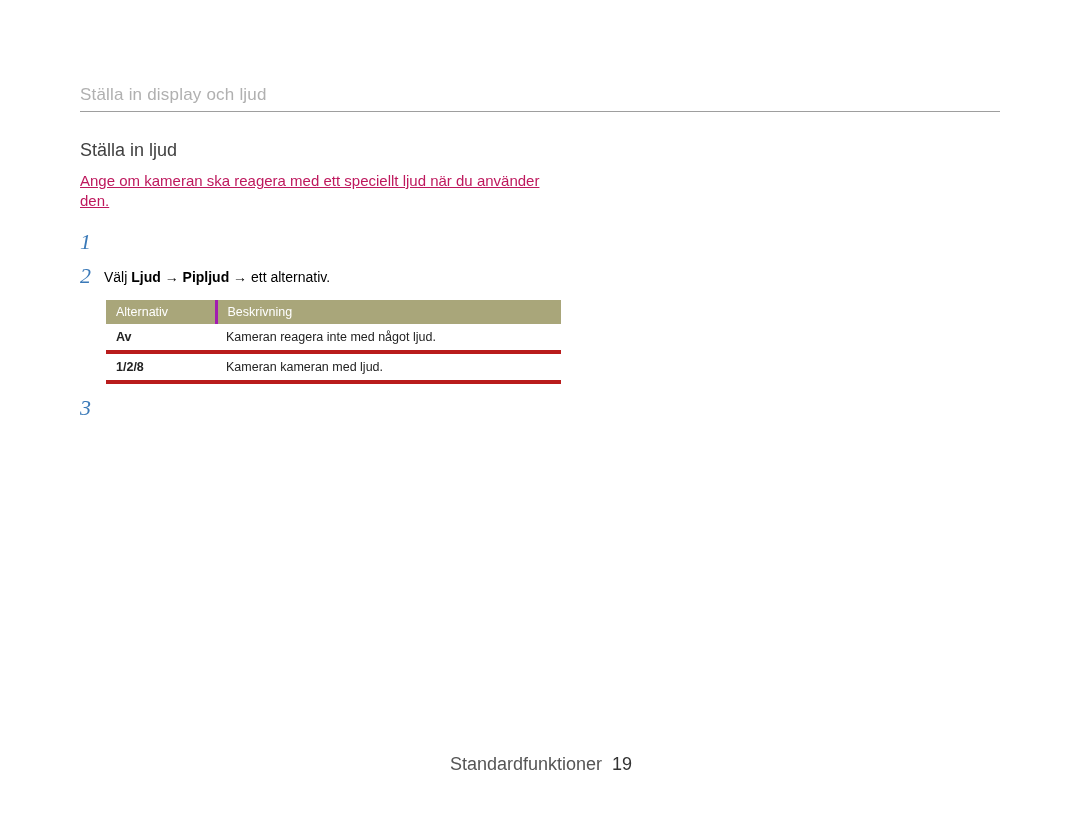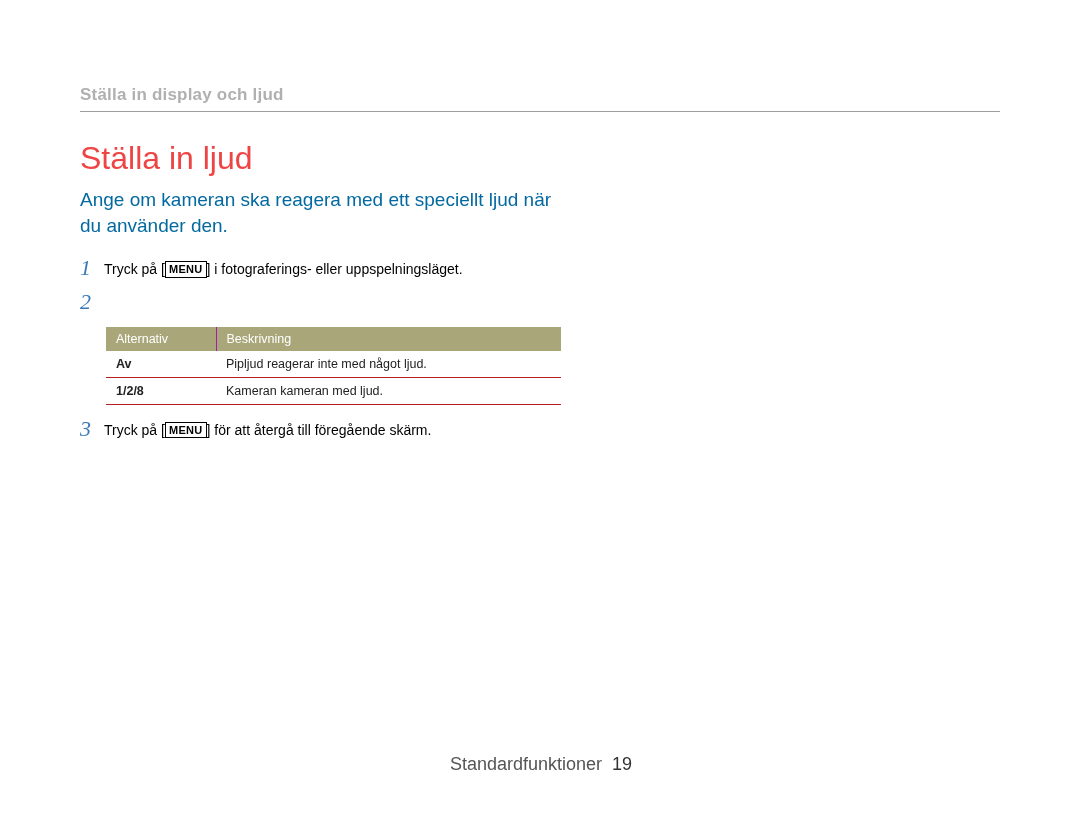--- a/index.html
+++ b/index.html
@@ -13,44 +13,45 @@
   }
   .page {
     position: relative;
     width: 1080px;
     height: 815px;
     box-sizing: border-box;
     padding: 85px 80px 0 80px;
   }
   .running-head {
     font-size: 17px;
-    font-weight: 700;
+    font-weight: 400;
     color: #b0b0b0;
     letter-spacing: 0.2px;
     padding-bottom: 6px;
   }
   .head-rule {
     border: none;
     border-top: 1px solid #9e9e9e;
     margin: 0 0 28px 0;
   }
   .content-col {
     width: 480px;
   }
   .section-title {
-    font-size: 32px;
+    font-size: 18px;
     font-weight: 400;
-    color: #ef4444;
+    color: #404040;
     margin: 4px 0 10px 0;
   }
   .intro {
-    font-size: 19px;
+    font-size: 15px;
     line-height: 1.35;
-    color: #0369a1;
+    color: #be185d;
     margin: 0 0 20px 0;
+    text-decoration: underline;
   }
   .step {
     display: flex;
     align-items: flex-start;
     margin: 10px 0 10px 0;
     font-size: 14px;
     line-height: 1.6;
   }
   .step-num {
     font-size: 22px;
@@ -87,26 +88,26 @@
     width: 455px;
     margin: 4px 0 14px 26px;
     font-size: 12.5px;
   }
   table.opts th {
     background: #a9a67a;
     color: #ffffff;
     font-weight: 400;
     text-align: left;
     padding: 5px 10px;
-    border-right: 1px solid #a21caf;
+    border-right: 3px solid #a21caf;
   }
   table.opts th:last-child { border-right: none; }
   table.opts td {
     padding: 6px 10px;
-    border-bottom: 1px solid #b91c1c;
+    border-bottom: 4px solid #b91c1c;
     color: #222;
   }
   table.opts td.optname { font-weight: 700; width: 90px; }
 
   .footer {
     position: absolute;
     bottom: 40px;
     left: 1px;
     width: 1080px;
     text-align: center;
@@ -124,53 +125,50 @@
   <hr class="head-rule">
 
   <div class="content-col">
 
     <h2 class="section-title">Ställa in ljud</h2>
 
     <p class="intro">Ange om kameran ska reagera med ett speciellt ljud när du använder den.</p>
 
     <div class="step">
       <div class="step-num">1</div>
-      <div class="step-body">
-        <span>Tryck på [</span><span class="kbd">MENU</span><span>] i fotograferings- eller uppspelningsläget.</span>
-      </div>
     </div>
 
     <div class="step">
       <div class="step-num">2</div>
+      <div class="step-body">
+        <span>Välj </span><b>Ljud</b><span class="arrow"> → </span><b>Pipljud</b><span> → ett alternativ.</span>
+      </div>
     </div>
 
     <table class="opts">
       <thead>
         <tr>
           <th>Alternativ</th>
           <th>Beskrivning</th>
         </tr>
       </thead>
       <tbody>
         <tr>
           <td class="optname">Av</td>
-          <td>Pipljud reagerar inte med något ljud.</td>
+          <td>Kameran reagera inte med något ljud.</td>
         </tr>
         <tr>
           <td class="optname">1/2/8</td>
           <td>Kameran kameran med ljud.</td>
         </tr>
       </tbody>
     </table>
 
     <div class="step">
       <div class="step-num">3</div>
-      <div class="step-body">
-        <span>Tryck på [</span><span class="kbd">MENU</span><span>] för att återgå till föregående skärm.</span>
-      </div>
     </div>
 
   </div>
 
   <div class="footer">
     <span>Standardfunktioner</span>&nbsp;&nbsp;<span class="pg">19</span>
   </div>
 
 </div>
 

